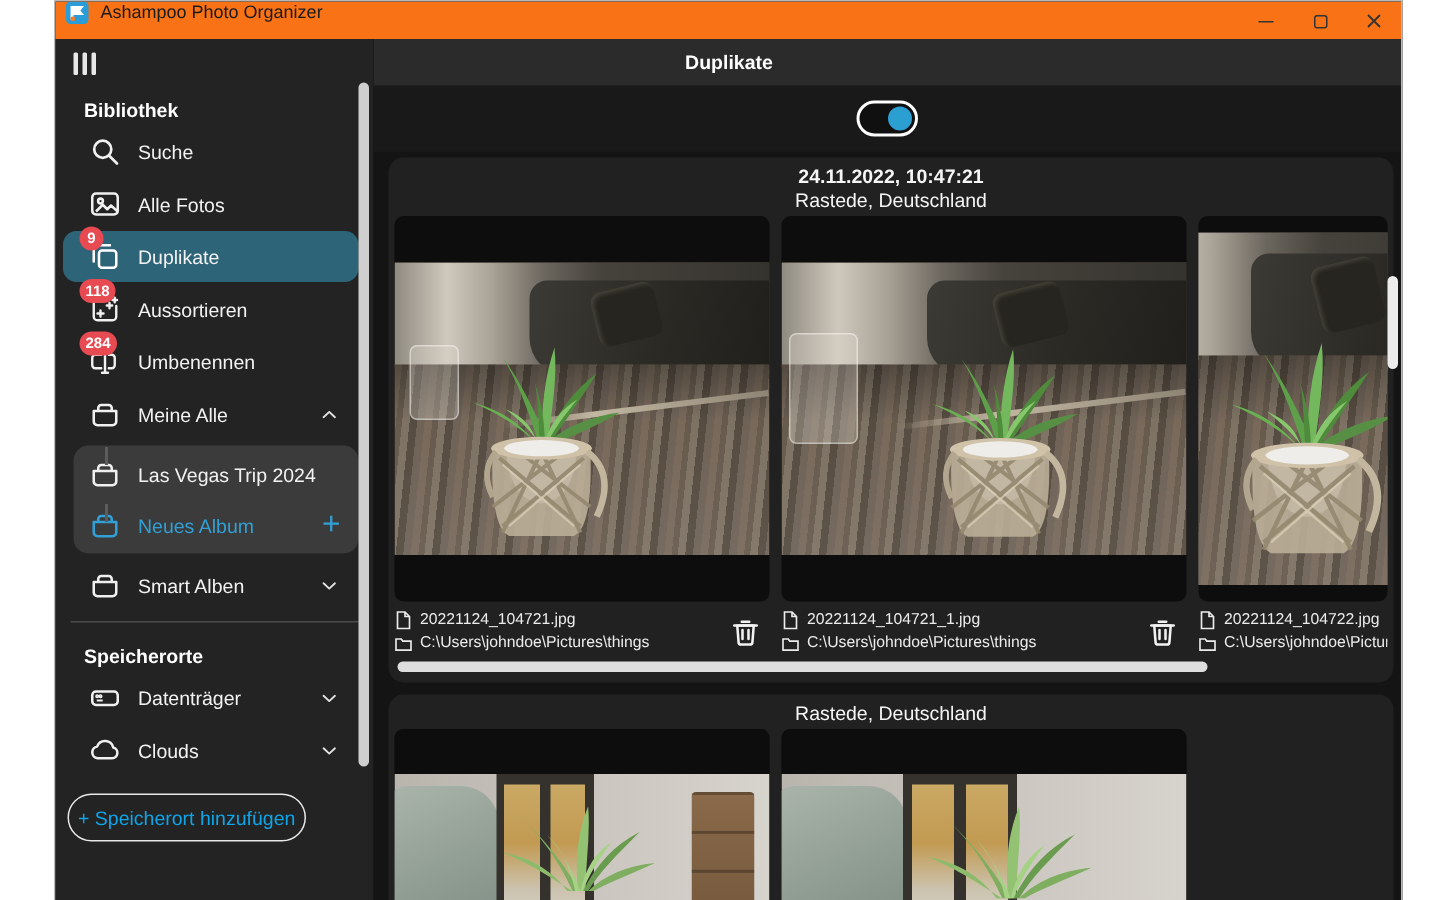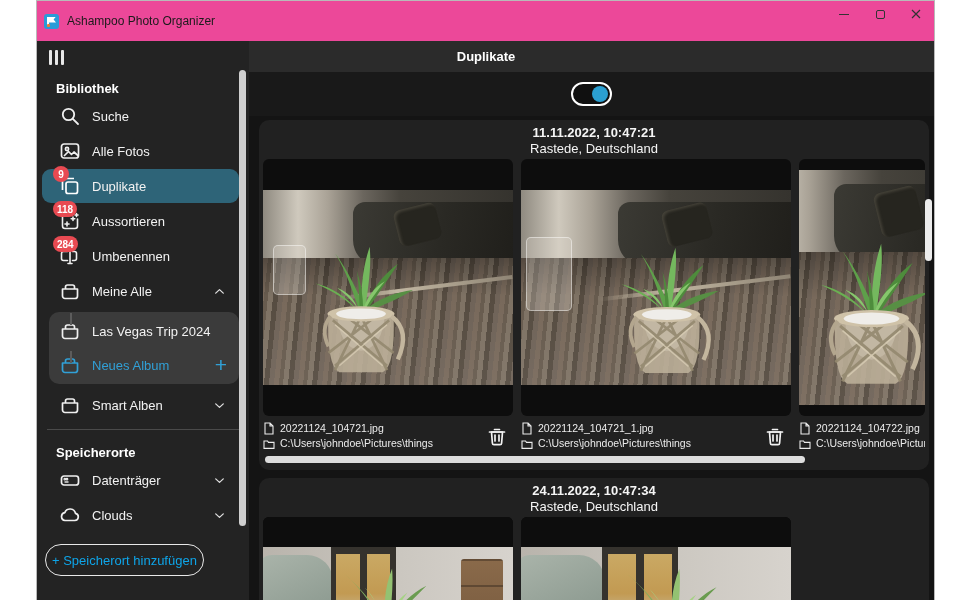--- a/index.html
+++ b/index.html
@@ -1,21 +1,21 @@
 <!DOCTYPE html>
 <html><head>
 <meta charset="utf-8">
 <style>
   html,body{margin:0;padding:0;background:#ffffff;width:970px;height:600px;overflow:hidden;
     font-family:"Liberation Sans", sans-serif;}
   *{box-sizing:border-box;}
   .window{position:absolute;left:36px;top:0;width:899px;height:600px;background:#141414;
     border:1px solid #b9b9b9;border-bottom:none;overflow:hidden;}
   
-  .titlebar{height:40px;background:#ec4899;display:flex;align-items:center;position:relative;}
+  .titlebar{height:25px;background:#f97316;display:flex;align-items:flex-start;position:relative;}
   .logo{width:15px;height:15px;border-radius:3px;margin:0 8px 0 7px;background:#2a9cd8;position:relative;overflow:hidden;}
   .logo .flag{position:absolute;left:4px;top:3px;width:8px;height:6px;background:#ffffff;
     clip-path:polygon(0 0,100% 0,70% 50%,100% 100%,0 100%);}
   .logo .pole{position:absolute;left:3px;top:3px;width:2px;height:9px;background:#fff;}
   .logo .dot{position:absolute;left:3px;bottom:2px;width:3px;height:3px;background:#f07d32;border-radius:1px;}
   .tb-title{font-size:12px;color:#1b1b1b;}
   .tb-controls{position:absolute;right:0;top:0;height:26px;display:flex;}
   .tb-btn{width:36px;height:26px;display:flex;align-items:center;justify-content:center;color:#222;}
   .glyph-min{width:10px;height:1px;background:#333;}
   .glyph-max{width:9px;height:9px;border:1px solid #333;border-radius:2px;}
@@ -312,21 +312,21 @@
       <div class="toggle-row">
         <div class="toggle">
             <div class="knob"></div>
           </div>
       </div>
 
       <div class="scroll-area">
 
         <div class="group">
           <div class="group-header">
-            <div class="gdate">11.11.2022, 10:47:21</div>
+            <div class="gdate">24.11.2022, 10:47:21</div>
             <div class="gloc">Rastede, Deutschland</div>
           </div>
 
           <div class="cards">
             <div class="card c1">
               <div class="photoA" style="height:195px;">
                 <div class="pA-top"></div>
                   <div class="pA-couch"></div>
                   <div class="pA-pillow"></div>
                 <div class="pA-rim"></div>
@@ -421,21 +421,20 @@
                 </div>
               </div>
             </div>
           </div>
 
           <div class="h-scrollbar"></div>
         </div>
 
         <div class="group">
           <div class="group-header">
-            <div class="gdate">24.11.2022, 10:47:34</div>
             <div class="gloc">Rastede, Deutschland</div>
           </div>
           <div class="cards g2">
             <div class="card c1 g2">
               <div class="bar"></div>
               <div class="photoB">
                 <div class="pB-chair"></div>
                 <div class="pB-frame" style="left:27%;width:26%;">
                     <div class="pB-glass"></div>
                     <div class="pB-mullion"></div>

